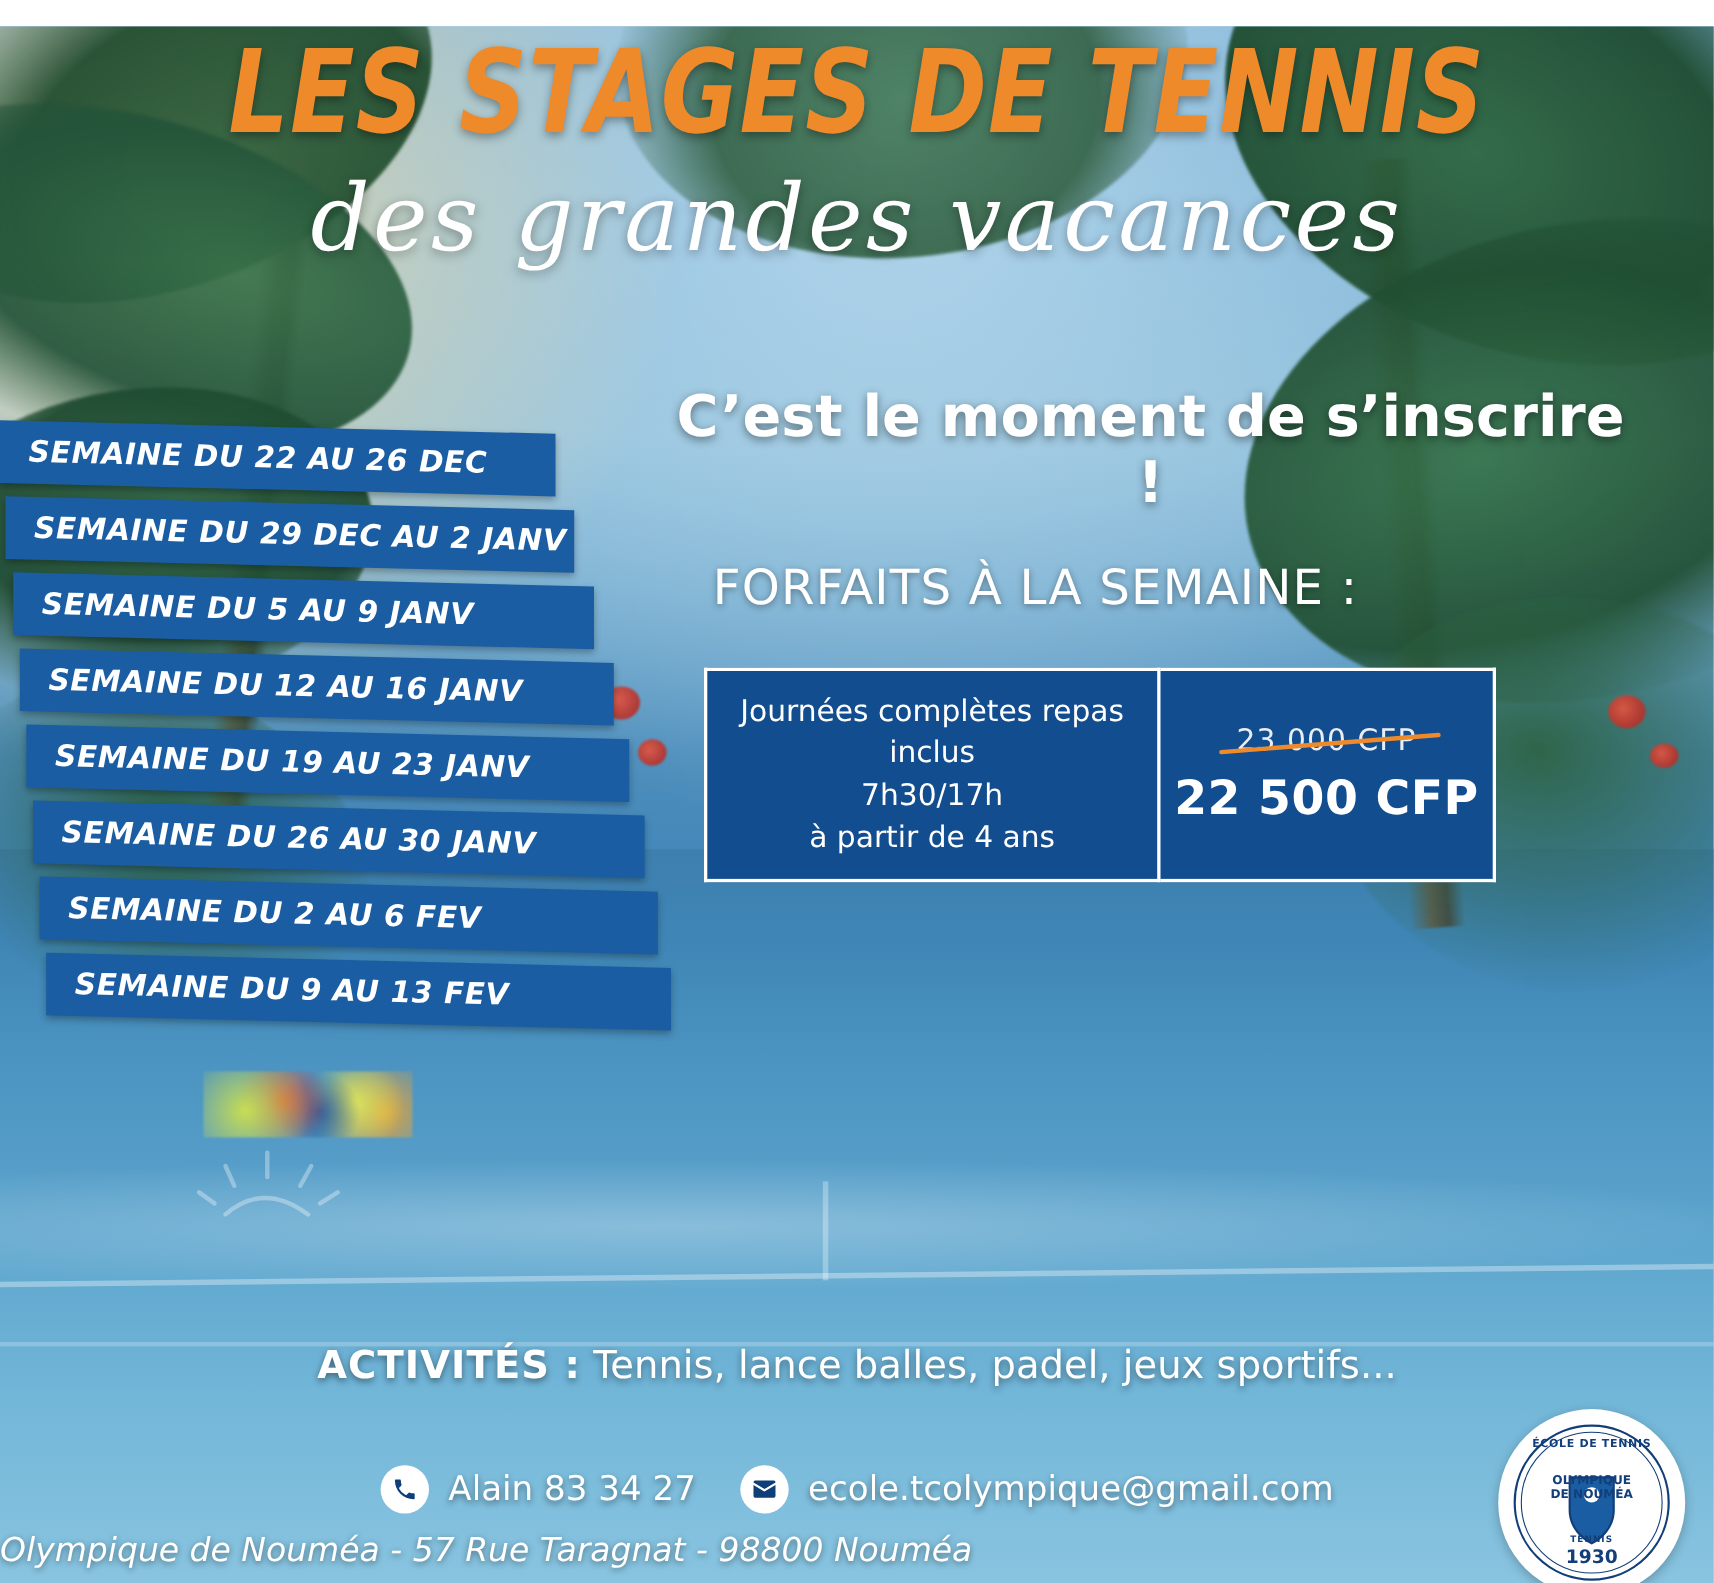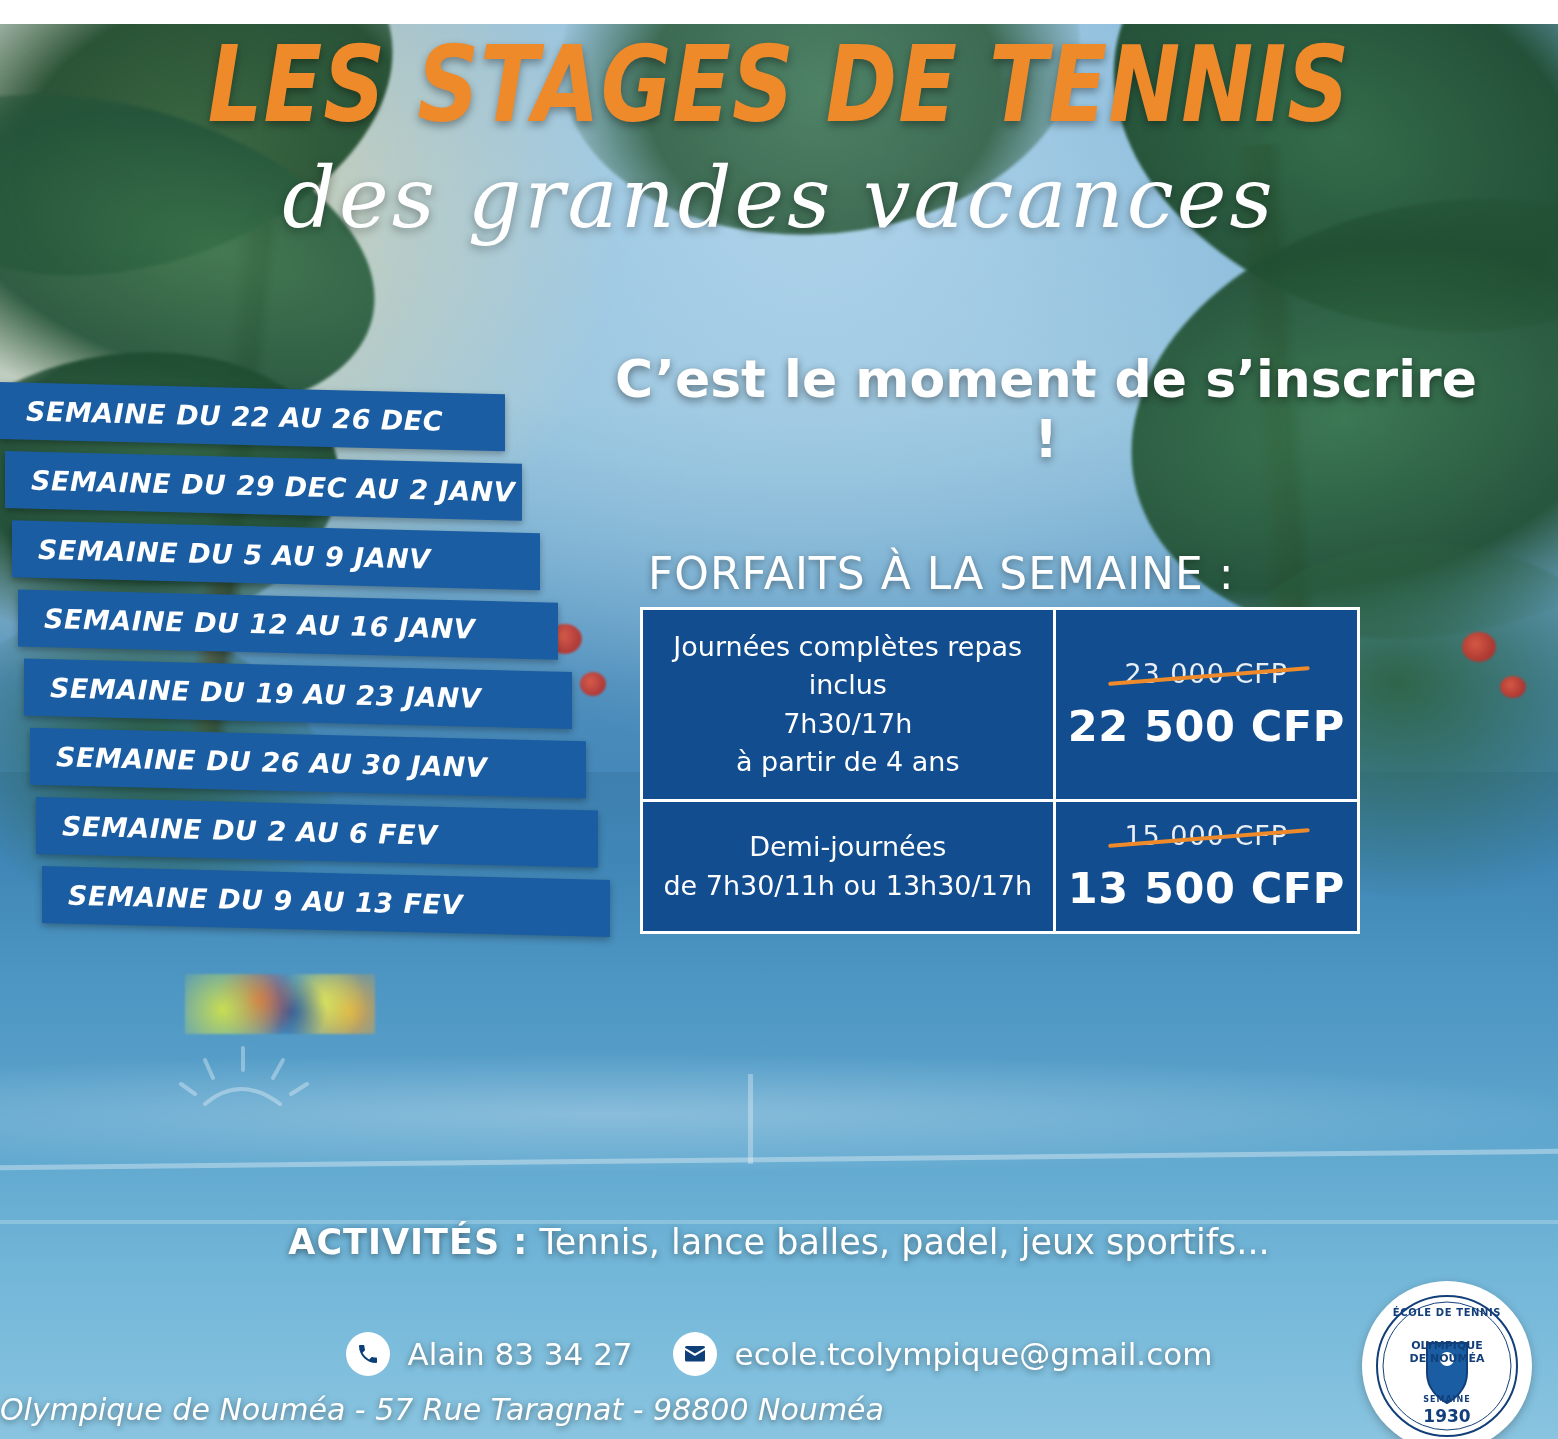--- a/index.html
+++ b/index.html
@@ -181,21 +181,21 @@
   .wb-1 { width: 517px; transform: skewY(1.4deg) translateX(5px); }
   .wb-2 { width: 528px; transform: skewY(1.4deg) translateX(12px); }
   .wb-3 { width: 540px; transform: skewY(1.4deg) translateX(18px); }
   .wb-4 { width: 548px; transform: skewY(1.4deg) translateX(24px); }
   .wb-5 { width: 556px; transform: skewY(1.4deg) translateX(30px); }
   .wb-6 { width: 562px; transform: skewY(1.4deg) translateX(36px); }
   .wb-7 { width: 568px; transform: skewY(1.4deg) translateX(42px); }
   
   .forfaits-title {
     position: absolute;
-    top: 524px; left: 648px;
+    top: 485px; left: 648px;
     color: #ffffff;
     font-size: 44px;
     font-family: "DejaVu Sans", sans-serif;
     letter-spacing: 1px;
     text-shadow: 0 2px 7px rgba(0,0,0,0.4);
   }
   .price-table {
     position: absolute;
     top: 583px; left: 640px;
     width: 720px;
@@ -369,30 +369,20 @@
         <td class="desc-cell">
           <div>Journées complètes repas inclus</div>
           <div>7h30/17h</div>
           <div>à partir de 4 ans</div>
         </td>
         <td class="price-cell">
           <span class="old-price">23 000 CFP</span>
           <span class="new-price">22 500 CFP</span>
         </td>
       </tr>
-      <tr>
-        <td class="desc-cell">
-          <div>Demi-journées</div>
-          <div>de 7h30/11h ou 13h30/17h</div>
-        </td>
-        <td class="price-cell">
-          <span class="old-price">15 000 CFP</span>
-          <span class="new-price">13 500 CFP</span>
-        </td>
-      </tr>
     </tbody>
   </table>
 
   <div class="activities">
     <span class="label">ACTIVITÉS :</span>
     <span>Tennis, lance balles, padel, jeux sportifs...</span>
   </div>
 
   <div class="contact-row">
     <div class="contact-item">
@@ -420,18 +410,18 @@
         <circle cx="75" cy="75" r="70" fill="none" stroke="#123f7a" stroke-width="2"></circle>
         <circle cx="75" cy="75" r="64" fill="none" stroke="#123f7a" stroke-width="1"></circle>
         <path d="M55 52 h40 v30 c0 16 -12 26 -20 30 c-8 -4 -20 -14 -20 -30 z" fill="#1a5da3" stroke="#123f7a" stroke-width="2"></path>
         <circle cx="75" cy="68" r="7" fill="#ffffff"></circle>
       </svg>
       <div class="logo-txt logo-top">ÉCOLE DE TENNIS</div>
       <div class="logo-txt logo-mid">
         <div>OLYMPIQUE</div>
         <div>DE NOUMÉA</div>
       </div>
-      <div class="logo-txt logo-depuis">SEMAINE</div>
+      <div class="logo-txt logo-depuis">TENNIS</div>
       <div class="logo-txt logo-year">1930</div>
     </div>
   </div>
 
 </div>
 
 </body></html>

